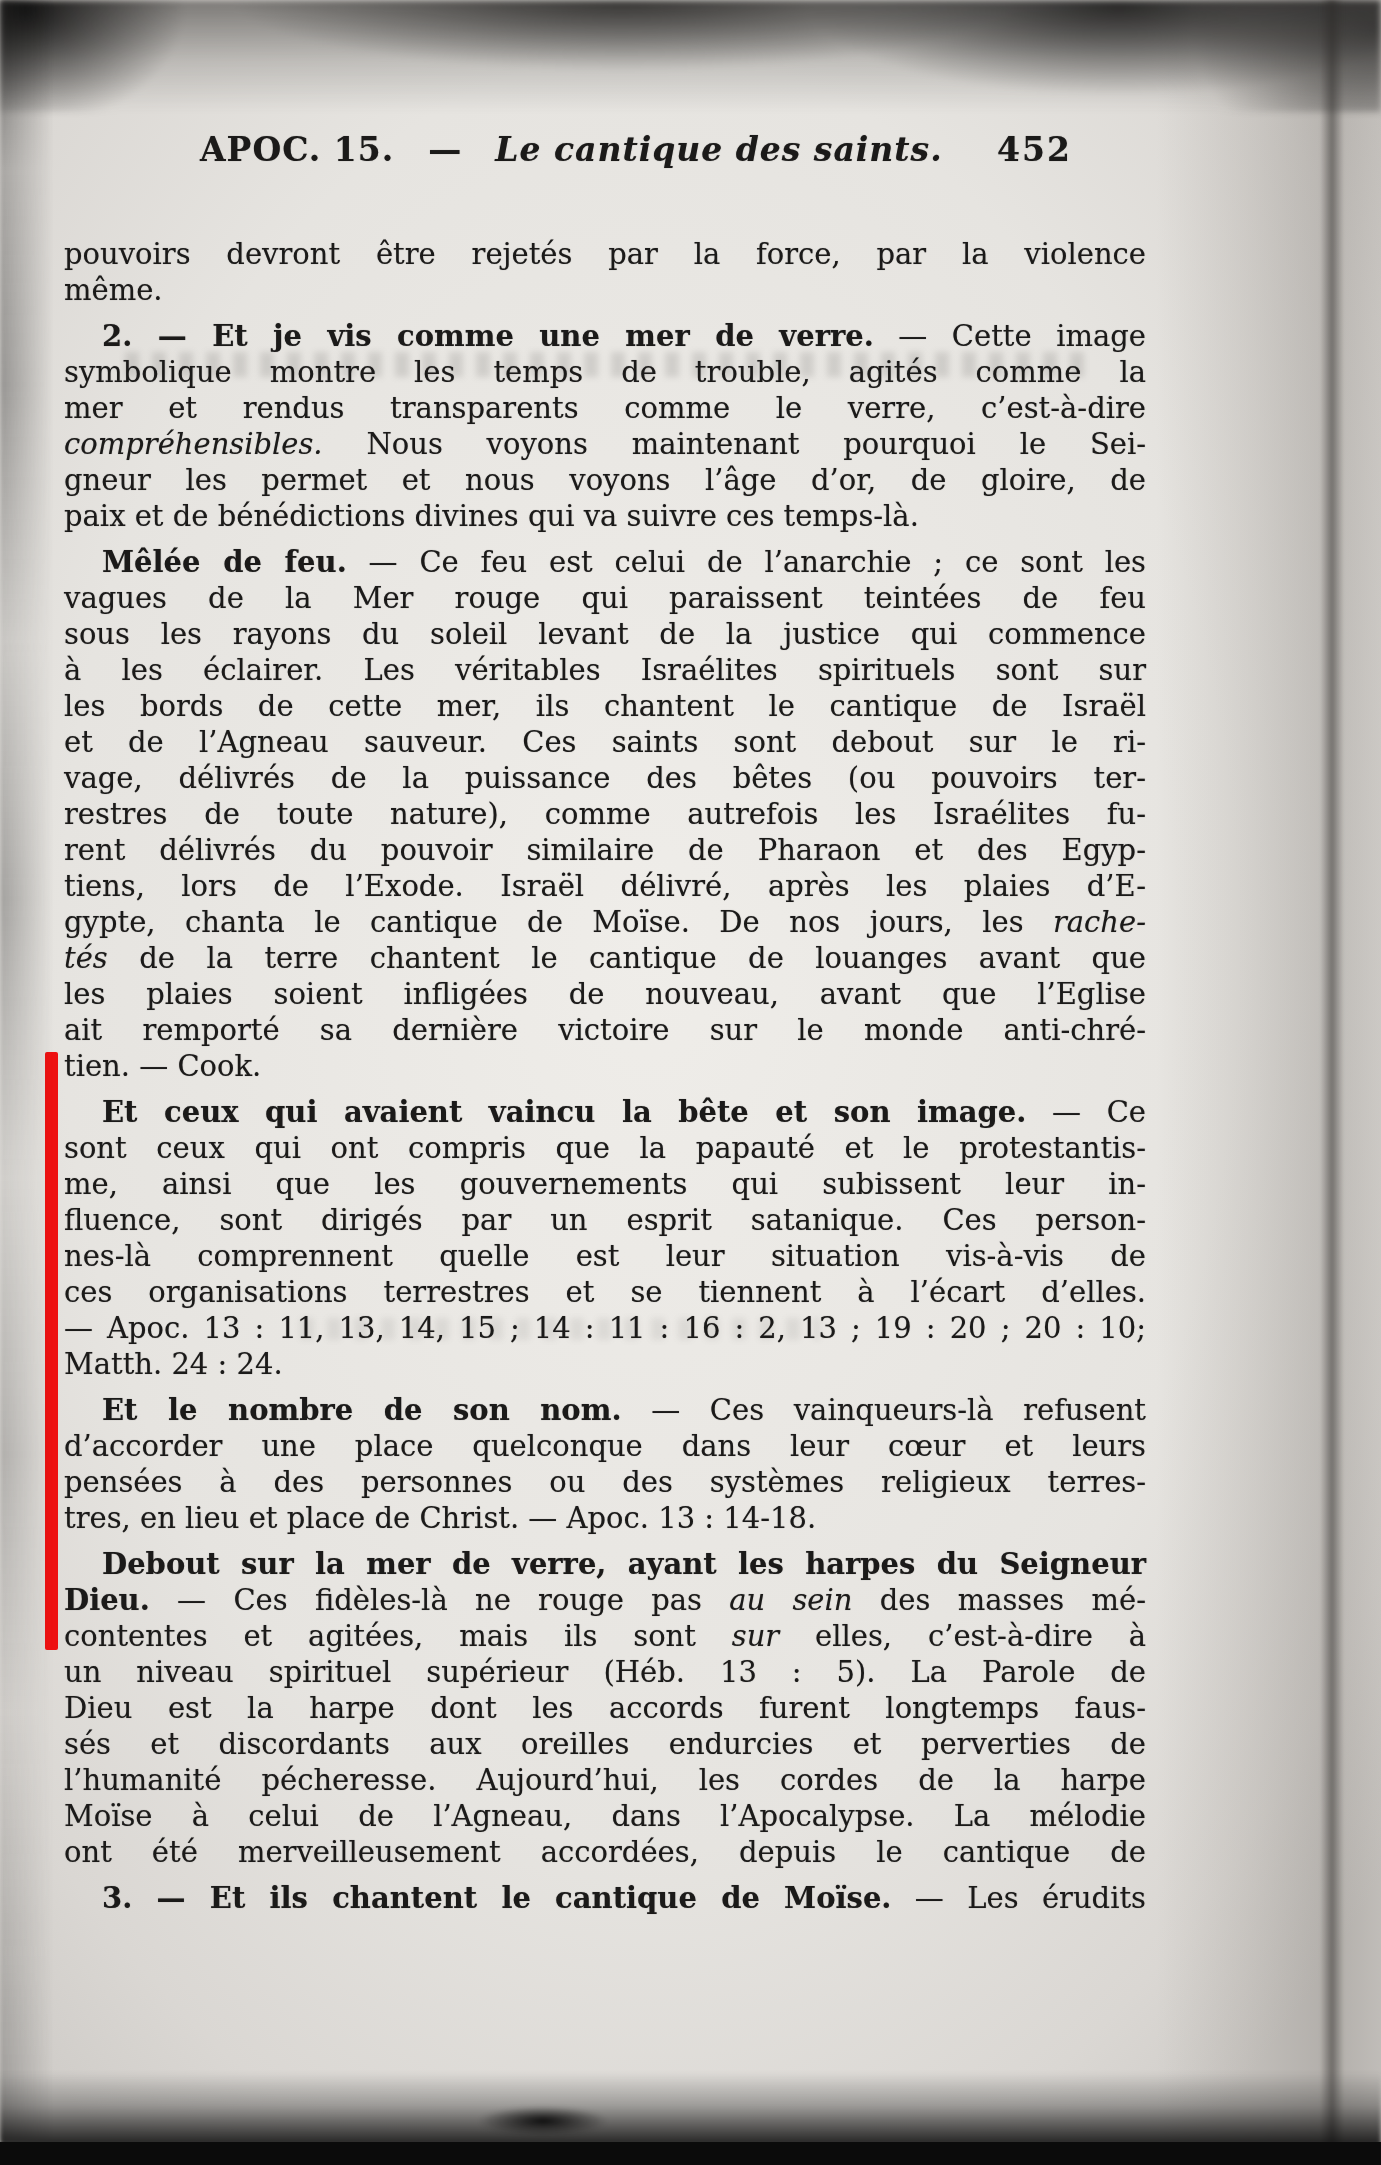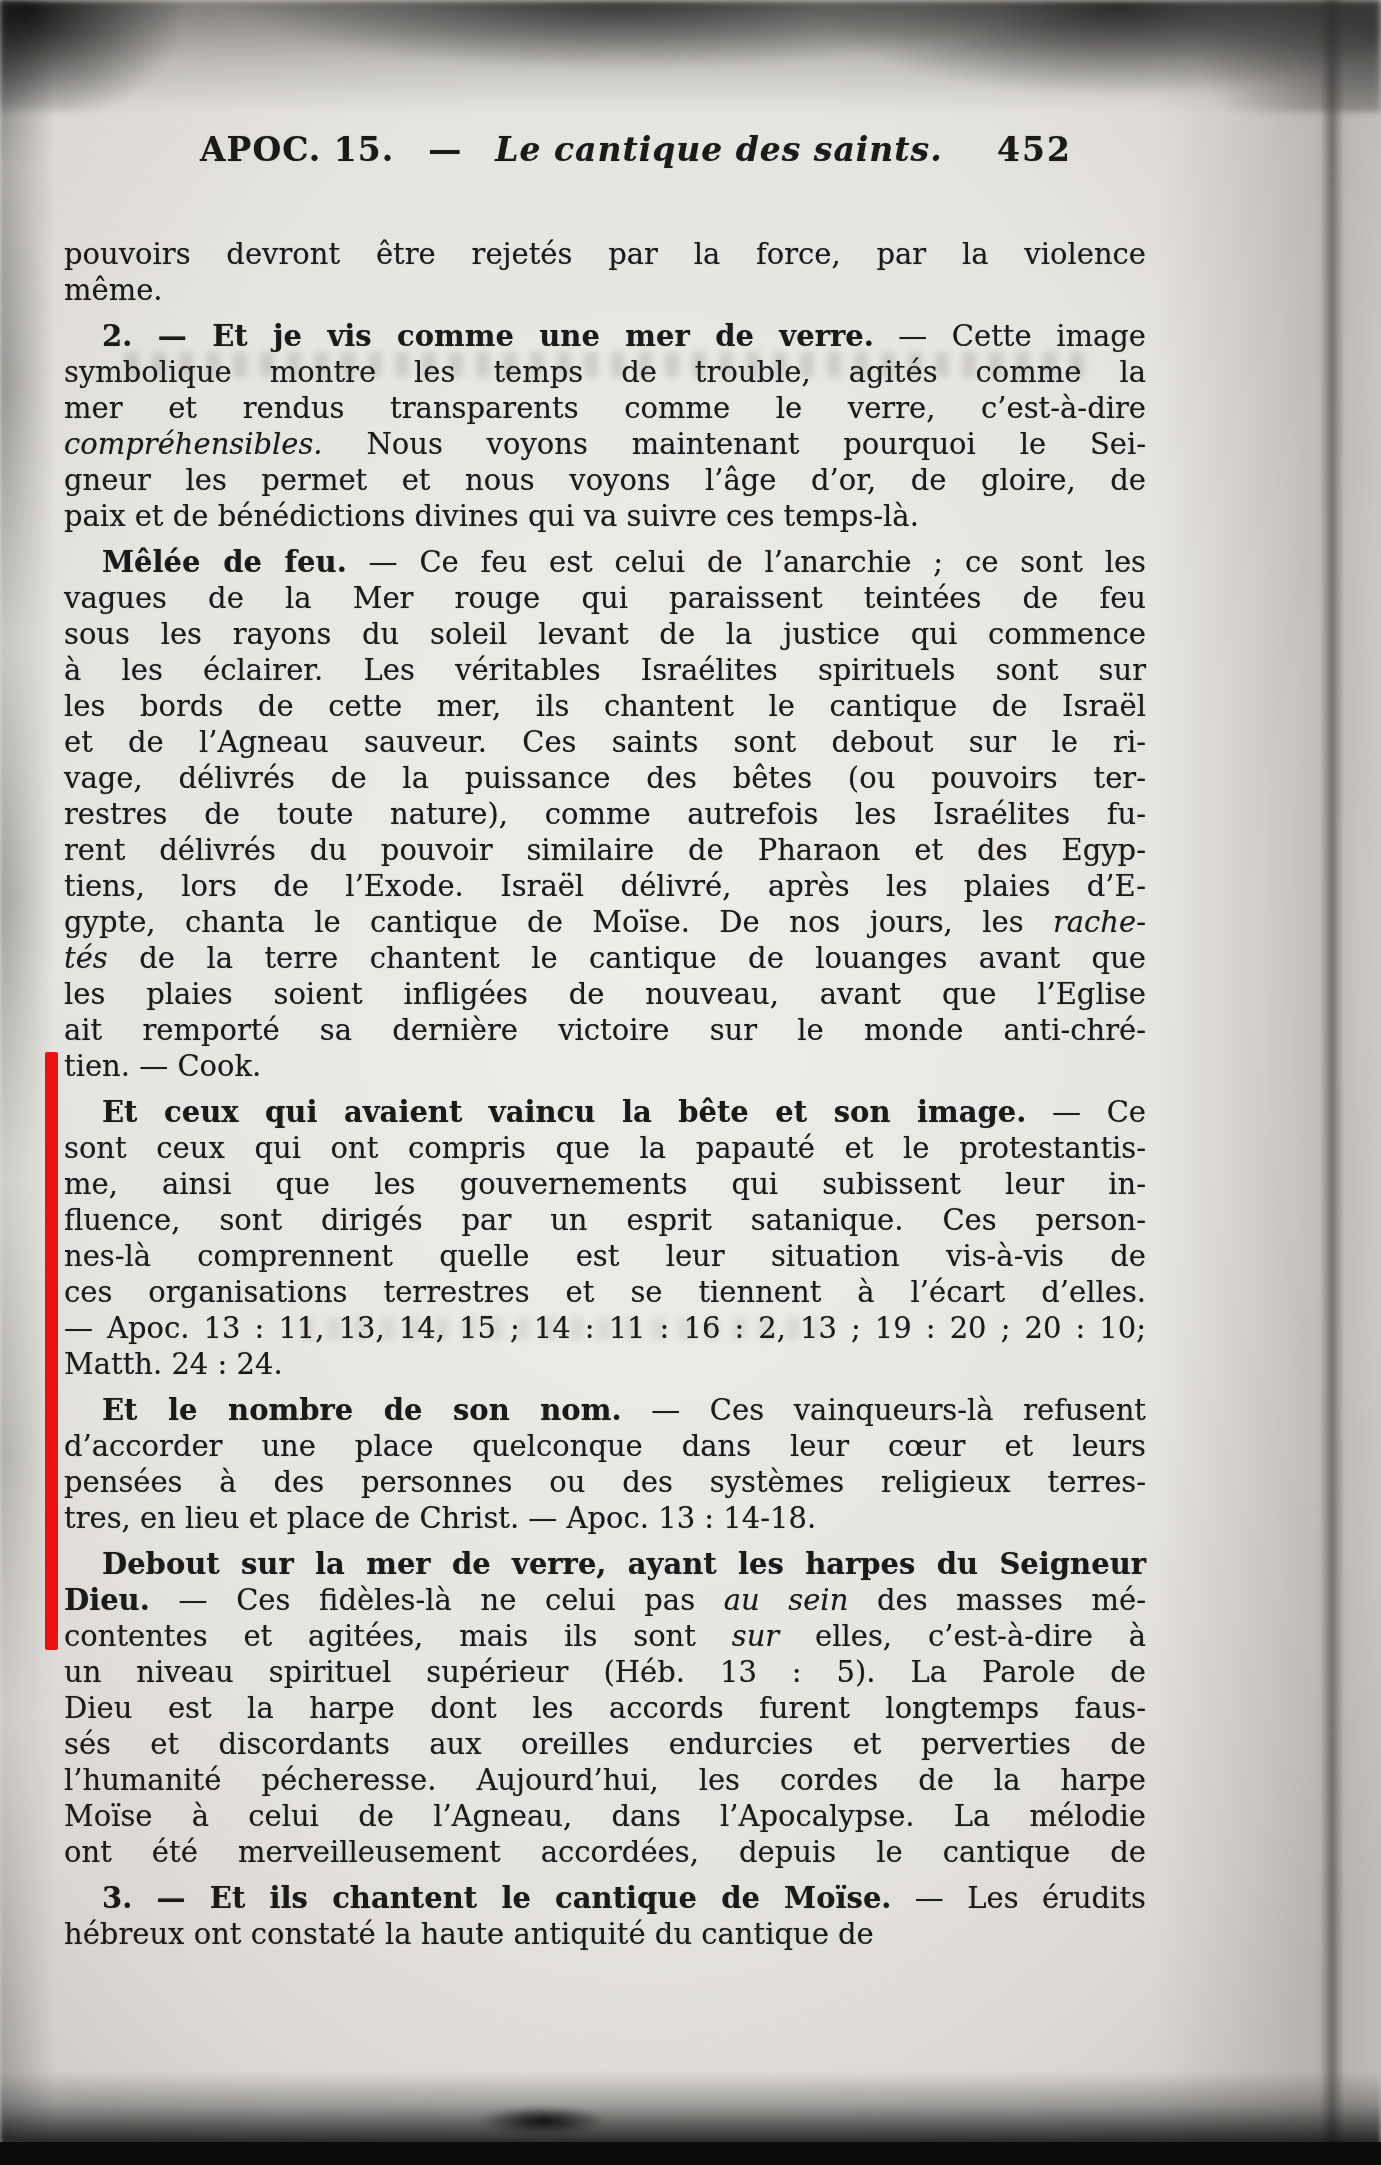--- a/index.html
+++ b/index.html
@@ -147,32 +147,31 @@
         <div class="line"><span class="n">Matth. 24 : 24.</span></div>
       </div>
       <div class="par ind">
         <div class="line just"><span class="b">Et le nombre de son nom.</span><span class="n"> — Ces vainqueurs-là refusent</span></div>
         <div class="line just"><span class="n">d’accorder une place quelconque dans leur cœur et leurs</span></div>
         <div class="line just"><span class="n">pensées à des personnes ou des systèmes religieux terres-</span></div>
         <div class="line"><span class="n">tres, en lieu et place de Christ. — Apoc. 13 : 14-18.</span></div>
       </div>
       <div class="par ind">
         <div class="line just"><span class="b">Debout sur la mer de verre, ayant les harpes du Seigneur</span></div>
-        <div class="line just"><span class="b">Dieu.</span><span class="n"> — Ces fidèles-là ne celui pas </span><span class="i">au sein</span><span class="n"> des masses mé-</span></div>
+        <div class="line just"><span class="b">Dieu.</span><span class="n"> — Ces fidèles-là ne rouge pas </span><span class="i">au sein</span><span class="n"> des masses mé-</span></div>
         <div class="line just"><span class="n">contentes et agitées, mais ils sont </span><span class="i">sur</span><span class="n"> elles, c’est-à-dire à</span></div>
         <div class="line just"><span class="n">un niveau spirituel supérieur (Héb. 13 : 5). La Parole de</span></div>
         <div class="line just"><span class="n">Dieu est la harpe dont les accords furent longtemps faus-</span></div>
         <div class="line just"><span class="n">sés et discordants aux oreilles endurcies et perverties de</span></div>
         <div class="line just"><span class="n">l’humanité pécheresse. Aujourd’hui, les cordes de la harpe</span></div>
         <div class="line just"><span class="n">Moïse à celui de l’Agneau, dans l’Apocalypse. La mélodie</span></div>
         <div class="line just"><span class="n">ont été merveilleusement accordées, depuis le cantique de</span></div>
       </div>
       <div class="par ind">
         <div class="line just"><span class="b">3. — Et ils chantent le cantique de Moïse.</span><span class="n"> — Les érudits</span></div>
-        <div class="line"><span class="n">hébreux ont constaté la haute antiquité du cantique de</span></div>
       </div>
     </div>
 
   <div class="marker"></div>
 
   <div class="artifact top-band"></div>
   <div class="artifact left-band"></div>
   <div class="artifact right-streak"></div>
   <div class="artifact bottom-fade"></div>
   <div class="artifact blob"></div>

